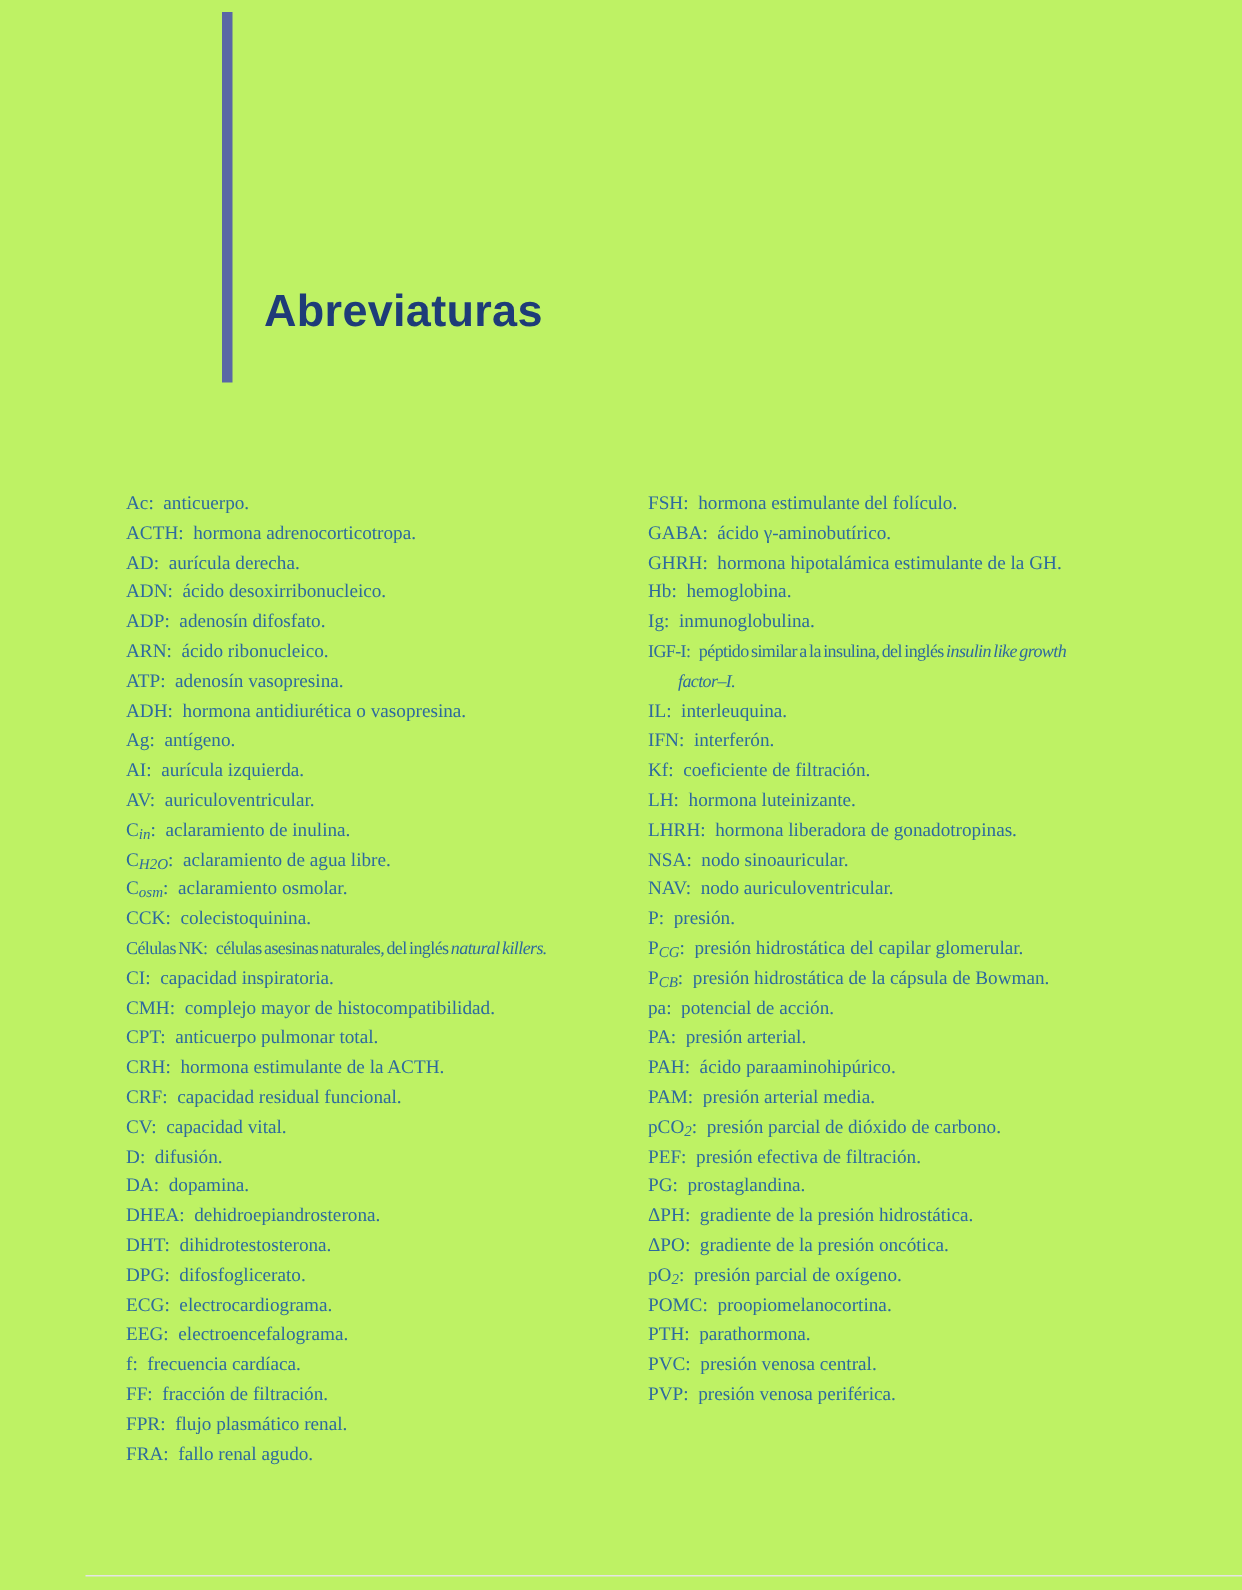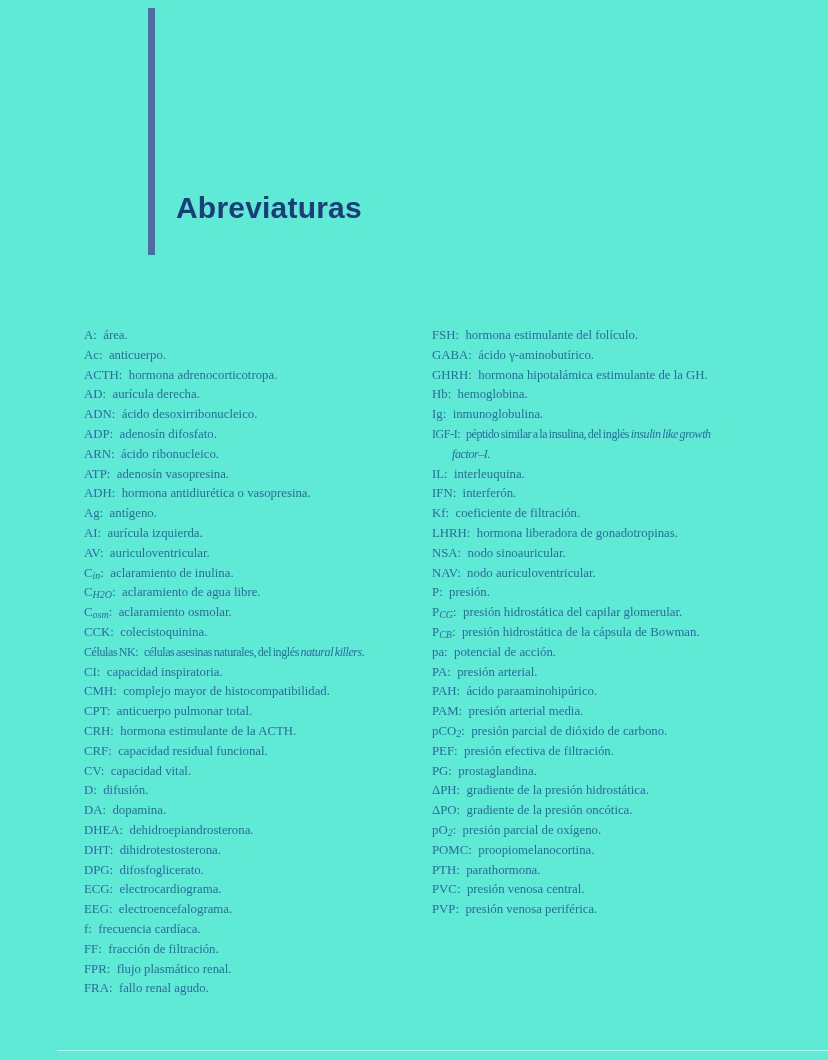--- a/index.html
+++ b/index.html
@@ -3,21 +3,21 @@
 <meta charset="utf-8">
 <style>
   * { margin: 0; padding: 0; box-sizing: border-box; }
   html, body {
     width: 828px; height: 1060px;
     background: #ffffff;
     font-family: "Liberation Serif", "DejaVu Serif", serif;
     overflow: hidden;
     position: relative;
   }
-  .page { position: absolute; inset: 0; background: #5eead4; }
+  .page { position: absolute; inset: 0; background: #bef264; }
 
   .accent-bar {
     position: absolute;
     left: 148px; top: 8px;
     width: 7px; height: 247px;
     background: var(--color-bar, #5a67a5);
   }
 
   .page-title {
     position: absolute;
@@ -65,21 +65,20 @@
   }
 </style>
 </head>
 <body>
 
 <div class="page">
   <div class="accent-bar"></div>
   <h1 class="page-title">Abreviaturas</h1>
   <div class="columns">
     <div class="col" id="col-left">
-        <p class="entry"><span class="abbr">A</span>: <span class="def">área.</span></p>
         <p class="entry"><span class="abbr">Ac</span>: <span class="def">anticuerpo.</span></p>
         <p class="entry"><span class="abbr">ACTH</span>: <span class="def">hormona adrenocorticotropa.</span></p>
         <p class="entry"><span class="abbr">AD</span>: <span class="def">aurícula derecha.</span></p>
         <p class="entry"><span class="abbr">ADN</span>: <span class="def">ácido desoxirribonucleico.</span></p>
         <p class="entry"><span class="abbr">ADP</span>: <span class="def">adenosín difosfato.</span></p>
         <p class="entry"><span class="abbr">ARN</span>: <span class="def">ácido ribonucleico.</span></p>
         <p class="entry"><span class="abbr">ATP</span>: <span class="def">adenosín vasopresina.</span></p>
         <p class="entry"><span class="abbr">ADH</span>: <span class="def">hormona antidiurética o vasopresina.</span></p>
         <p class="entry"><span class="abbr">Ag</span>: <span class="def">antígeno.</span></p>
         <p class="entry"><span class="abbr">AI</span>: <span class="def">aurícula izquierda.</span></p>
@@ -110,20 +109,21 @@
     <div class="col" id="col-right">
         <p class="entry"><span class="abbr">FSH</span>: <span class="def">hormona estimulante del folículo.</span></p>
         <p class="entry"><span class="abbr">GABA</span>: <span class="def">ácido γ-aminobutírico.</span></p>
         <p class="entry"><span class="abbr">GHRH</span>: <span class="def">hormona hipotalámica estimulante de la GH.</span></p>
         <p class="entry"><span class="abbr">Hb</span>: <span class="def">hemoglobina.</span></p>
         <p class="entry"><span class="abbr">Ig</span>: <span class="def">inmunoglobulina.</span></p>
         <p class="entry tight"><span class="abbr">IGF-I</span>: <span class="def">péptido similar a la insulina, del inglés </span><i class="def-italic">insulin like growth</i><br><i class="def-italic">factor–I.</i></p>
         <p class="entry"><span class="abbr">IL</span>: <span class="def">interleuquina.</span></p>
         <p class="entry"><span class="abbr">IFN</span>: <span class="def">interferón.</span></p>
         <p class="entry"><span class="abbr">Kf</span>: <span class="def">coeficiente de filtración.</span></p>
+        <p class="entry"><span class="abbr">LH</span>: <span class="def">hormona luteinizante.</span></p>
         <p class="entry"><span class="abbr">LHRH</span>: <span class="def">hormona liberadora de gonadotropinas.</span></p>
         <p class="entry"><span class="abbr">NSA</span>: <span class="def">nodo sinoauricular.</span></p>
         <p class="entry"><span class="abbr">NAV</span>: <span class="def">nodo auriculoventricular.</span></p>
         <p class="entry"><span class="abbr">P</span>: <span class="def">presión.</span></p>
         <p class="entry"><span class="abbr">P</span><sub class="abbr-sub">CG</sub>: <span class="def">presión hidrostática del capilar glomerular.</span></p>
         <p class="entry"><span class="abbr">P</span><sub class="abbr-sub">CB</sub>: <span class="def">presión hidrostática de la cápsula de Bowman.</span></p>
         <p class="entry"><span class="abbr">pa</span>: <span class="def">potencial de acción.</span></p>
         <p class="entry"><span class="abbr">PA</span>: <span class="def">presión arterial.</span></p>
         <p class="entry"><span class="abbr">PAH</span>: <span class="def">ácido paraaminohipúrico.</span></p>
         <p class="entry"><span class="abbr">PAM</span>: <span class="def">presión arterial media.</span></p>

